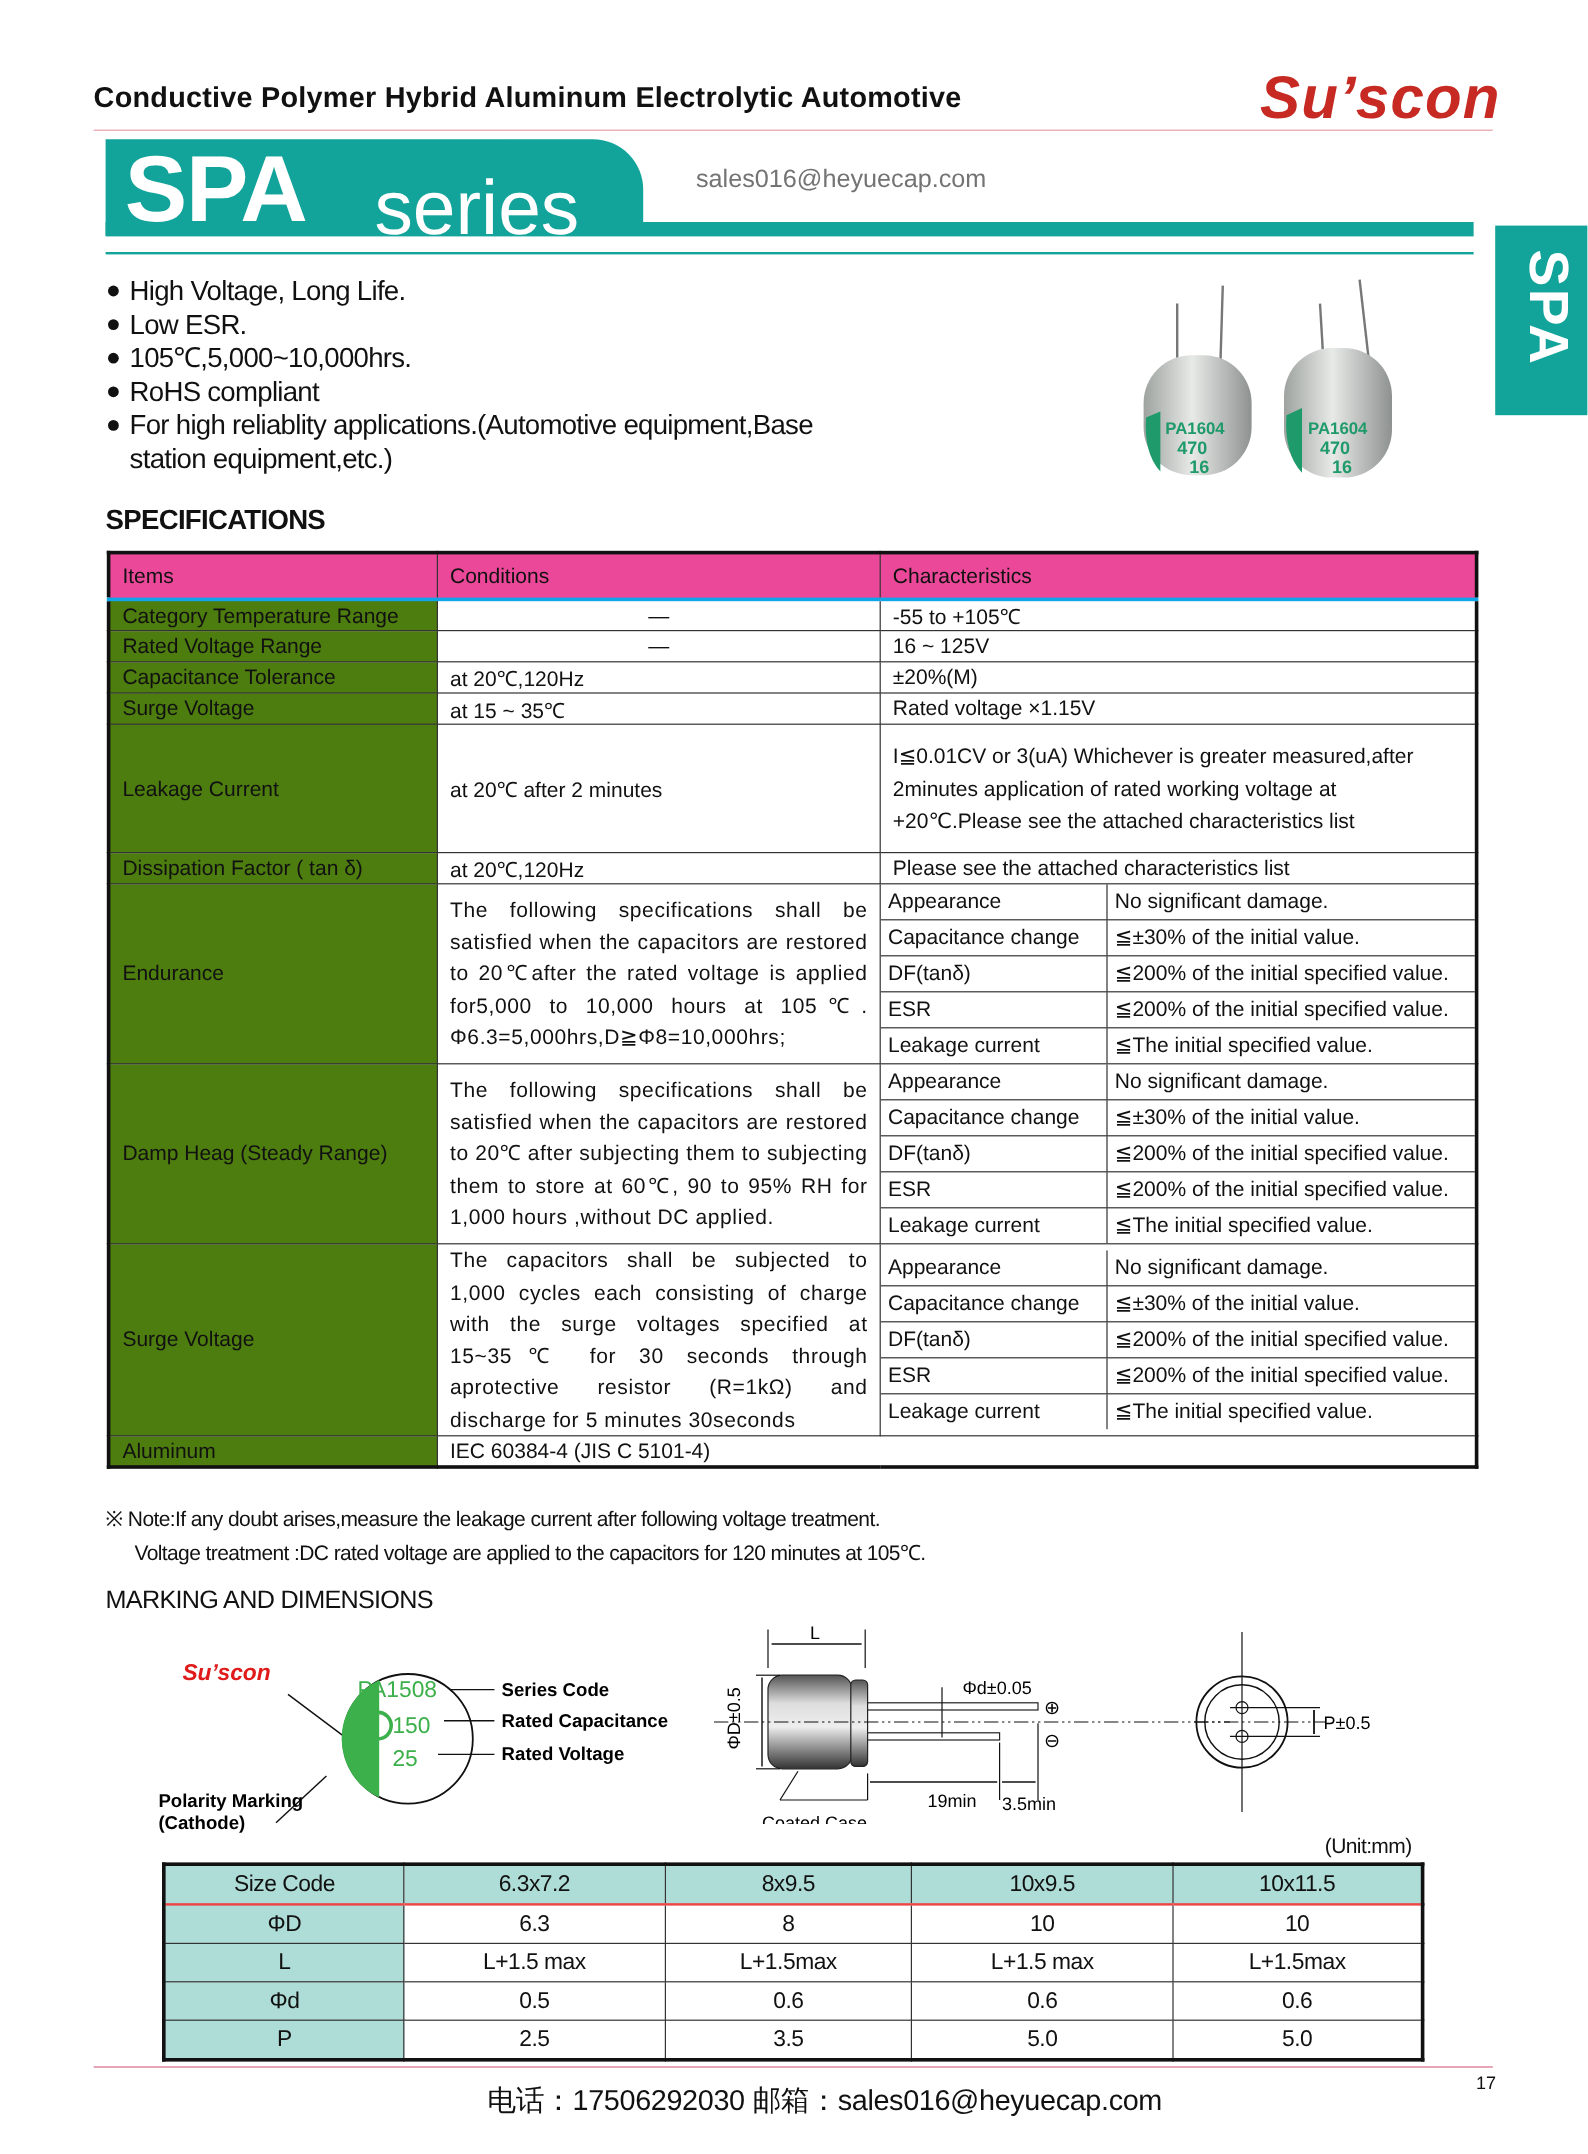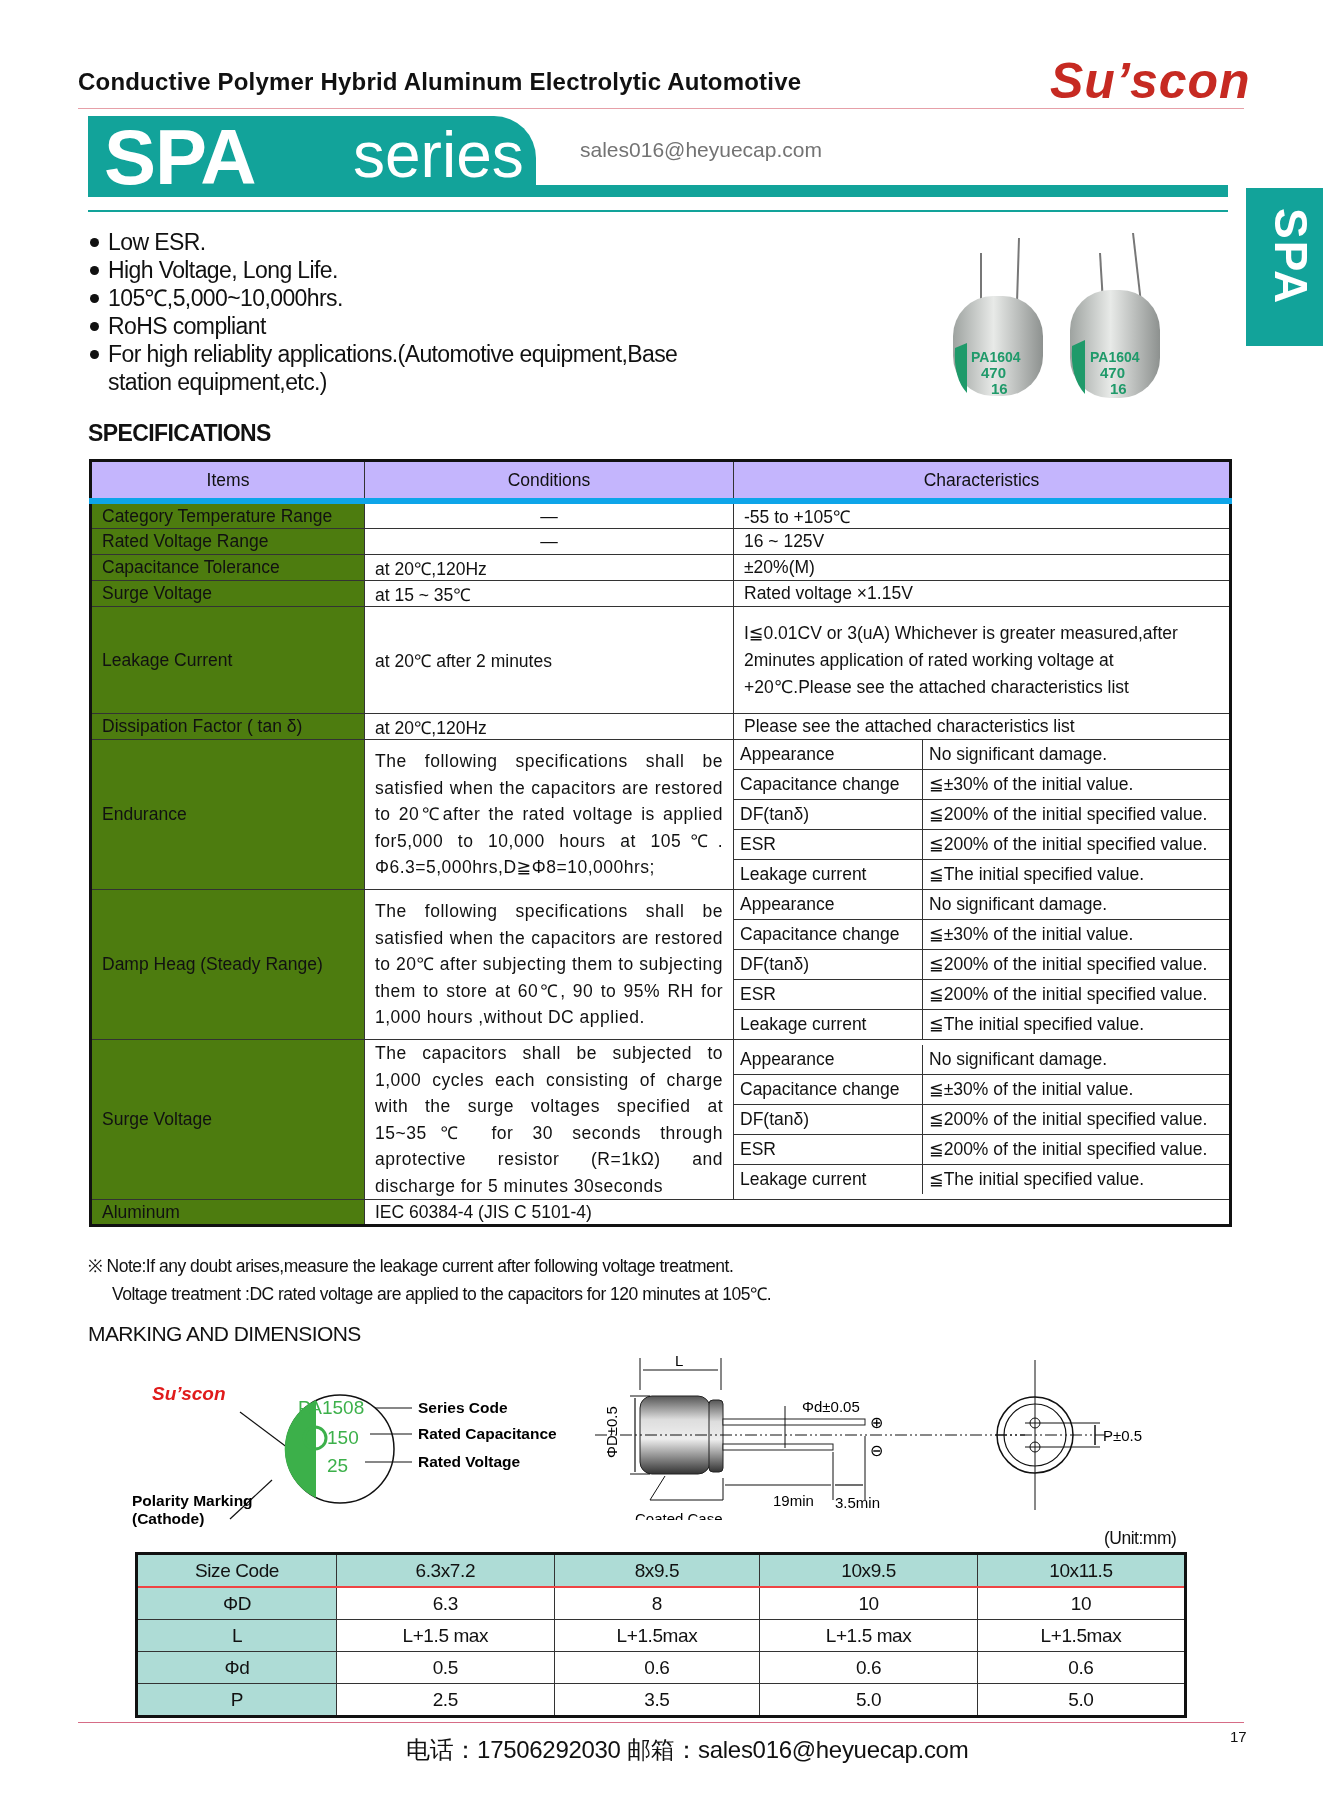--- a/index.html
+++ b/index.html
@@ -5,34 +5,34 @@
   html,body{margin:0;padding:0;background:#fff;}
   body{width:1323px;height:1795px;position:relative;overflow:hidden;font-family:"Liberation Sans",sans-serif;color:#111;}
   .abs{position:absolute;}
   .hdr-title{left:78px;top:68px;font-size:24px;font-weight:bold;letter-spacing:0.2px;}
   .brand{left:1050px;top:52px;font-size:50px;font-weight:bold;font-style:italic;color:#c62a22;letter-spacing:1px;}
   .hdr-line{left:78px;top:108px;width:1166px;height:1px;background:#e6a0a8;}
   .banner{left:88px;top:116px;width:448px;height:80px;background:#12a39a;border-top-right-radius:42px;}
   .banner-bar{left:88px;top:185px;width:1140px;height:12px;background:#12a39a;}
   .banner-line{left:88px;top:210px;width:1140px;height:2px;background:#12a39a;}
   .spa-big{left:104px;top:112px;font-size:78px;font-weight:bold;color:#fff;letter-spacing:-1px;}
-  .series{left:312px;top:118px;font-size:64px;color:#fff;margin-left:41px;}
+  .series{left:312px;top:136px;font-size:64px;color:#fff;}
   .email-top{left:580px;top:138px;font-size:21px;color:#737373;}
   .side-tab{left:1246px;top:188px;width:77px;height:158px;background:#12a39a;}
   .side-tab span{position:absolute;left:18px;top:20px;writing-mode:vertical-rl;font-size:46px;font-weight:bold;color:#fff;letter-spacing:2px;}
   .features{left:88px;top:228px;font-size:23px;line-height:28px;letter-spacing:-0.6px;}
   .features li{list-style:none;position:relative;padding-left:20px;}
   .features li .dot{position:absolute;left:2px;top:10px;width:9px;height:9px;border-radius:50%;background:#111;}
   .features ul{margin:0;padding:0;}
   .spec-title{left:88px;top:420px;font-size:23px;font-weight:bold;letter-spacing:-0.6px;}
   table.spec{position:absolute;left:89px;top:459px;width:1143px;border-collapse:collapse;border:3px solid #111;font-size:17.5px;}
   table.spec td{border:1px solid #333;padding:0 10px;vertical-align:middle;}
   table.spec td.item{background:#4d7c0f;width:252px;margin-top:24px;}
   table.spec td.cond{width:348px;}
-  table.spec tr.head td{background:#c4b5fd;text-align:center;height:36px;border-bottom:6px solid #0ea5e9;}
+  table.spec tr.head td{background:#ec4899;text-align:left;height:36px;border-bottom:3px solid #0ea5e9;}
   .center{text-align:center;}
   .just{text-align:justify;line-height:26.5px;letter-spacing:0.5px;}
   table.inner{width:100%;border-collapse:collapse;}
   table.inner td{border:none;border-bottom:1px solid #333;height:29px;padding:0 6px;font-size:17.5px;}
   table.inner tr:last-child td{border-bottom:none;}
   table.inner td.k{border-right:1px solid #333;width:176px;}
   td.nopad{padding:0 !important;}
   .note{left:88px;top:1252px;font-size:17.5px;line-height:28px;letter-spacing:-0.5px;}
   .mark-title{left:88px;top:1322px;font-size:21px;letter-spacing:-0.6px;}
   .unit{left:1104px;top:1528px;font-size:17.5px;letter-spacing:-0.5px;}
@@ -58,22 +58,22 @@
 <div class="abs spa-big">SPA</div>
 <div class="abs series">series</div>
 <div class="abs email-top">sales016@heyuecap.com</div>
 
 <div class="abs side-tab">
     <span>SPA</span>
   </div>
 
 <div class="abs features">
   <ul>
+    <li><span class="dot"></span><span>High Voltage, Long Life.</span></li>
     <li><span class="dot"></span><span>Low ESR.</span></li>
-    <li><span class="dot"></span><span>High Voltage, Long Life.</span></li>
     <li><span class="dot"></span><span>105℃,5,000~10,000hrs.</span></li>
     <li><span class="dot"></span><span>RoHS compliant</span></li>
     <li style="width:620px;"><span class="dot"></span><span>For high reliablity applications.(Automotive equipment,Base station equipment,etc.)</span></li>
   </ul>
 </div>
 
 <svg class="abs" style="left:945px;top:228px;" width="230" height="180">
   <defs>
     <linearGradient id="can" x1="0" x2="1">
       <stop offset="0" stop-color="#9ea3a0"></stop>

